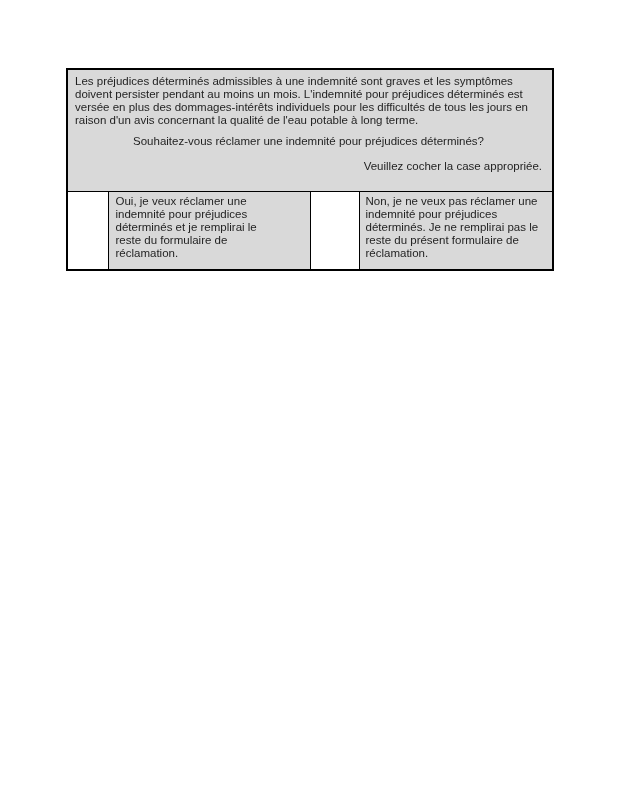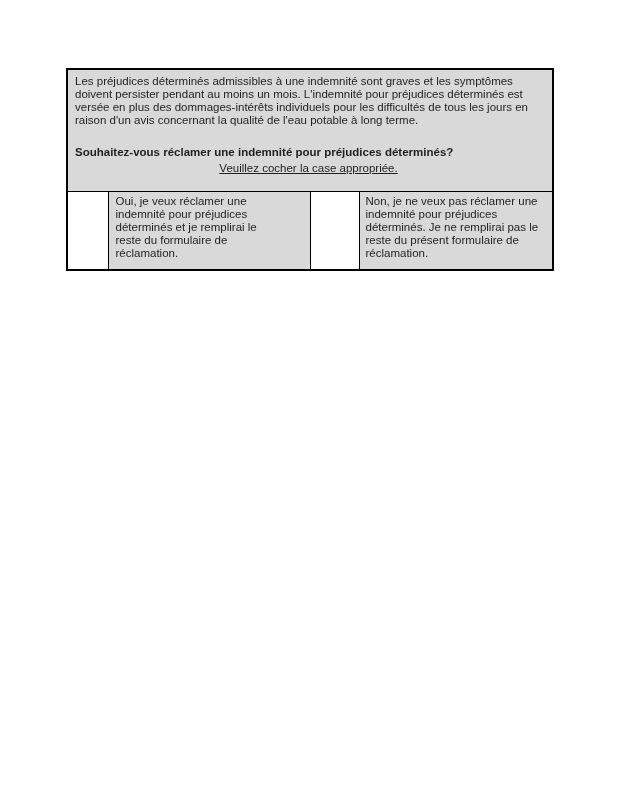--- a/index.html
+++ b/index.html
@@ -34,28 +34,28 @@
   }
   td.notice-cell {
     background: #d9d9d9;
     height: 116px;
     padding: 5px 10px 0 7px;
   }
   .notice-paragraph {
     text-align: left;
   }
   .notice-question {
-    margin-top: 19px;
-    font-weight: bold;
+    margin-top: 8px;
+    text-align: center;
+    font-weight: normal;
     white-space: nowrap;
   }
   .notice-instruction {
-    margin-top: 3px;
-    text-align: center;
-    text-decoration: underline;
+    margin-top: 12px;
+    text-align: right;
   }
   tr.option-row td {
     height: 74px;
   }
   td.checkbox-cell {
     background: #ffffff;
     cursor: pointer;
   }
   td.option-cell {
     background: #d9d9d9;

